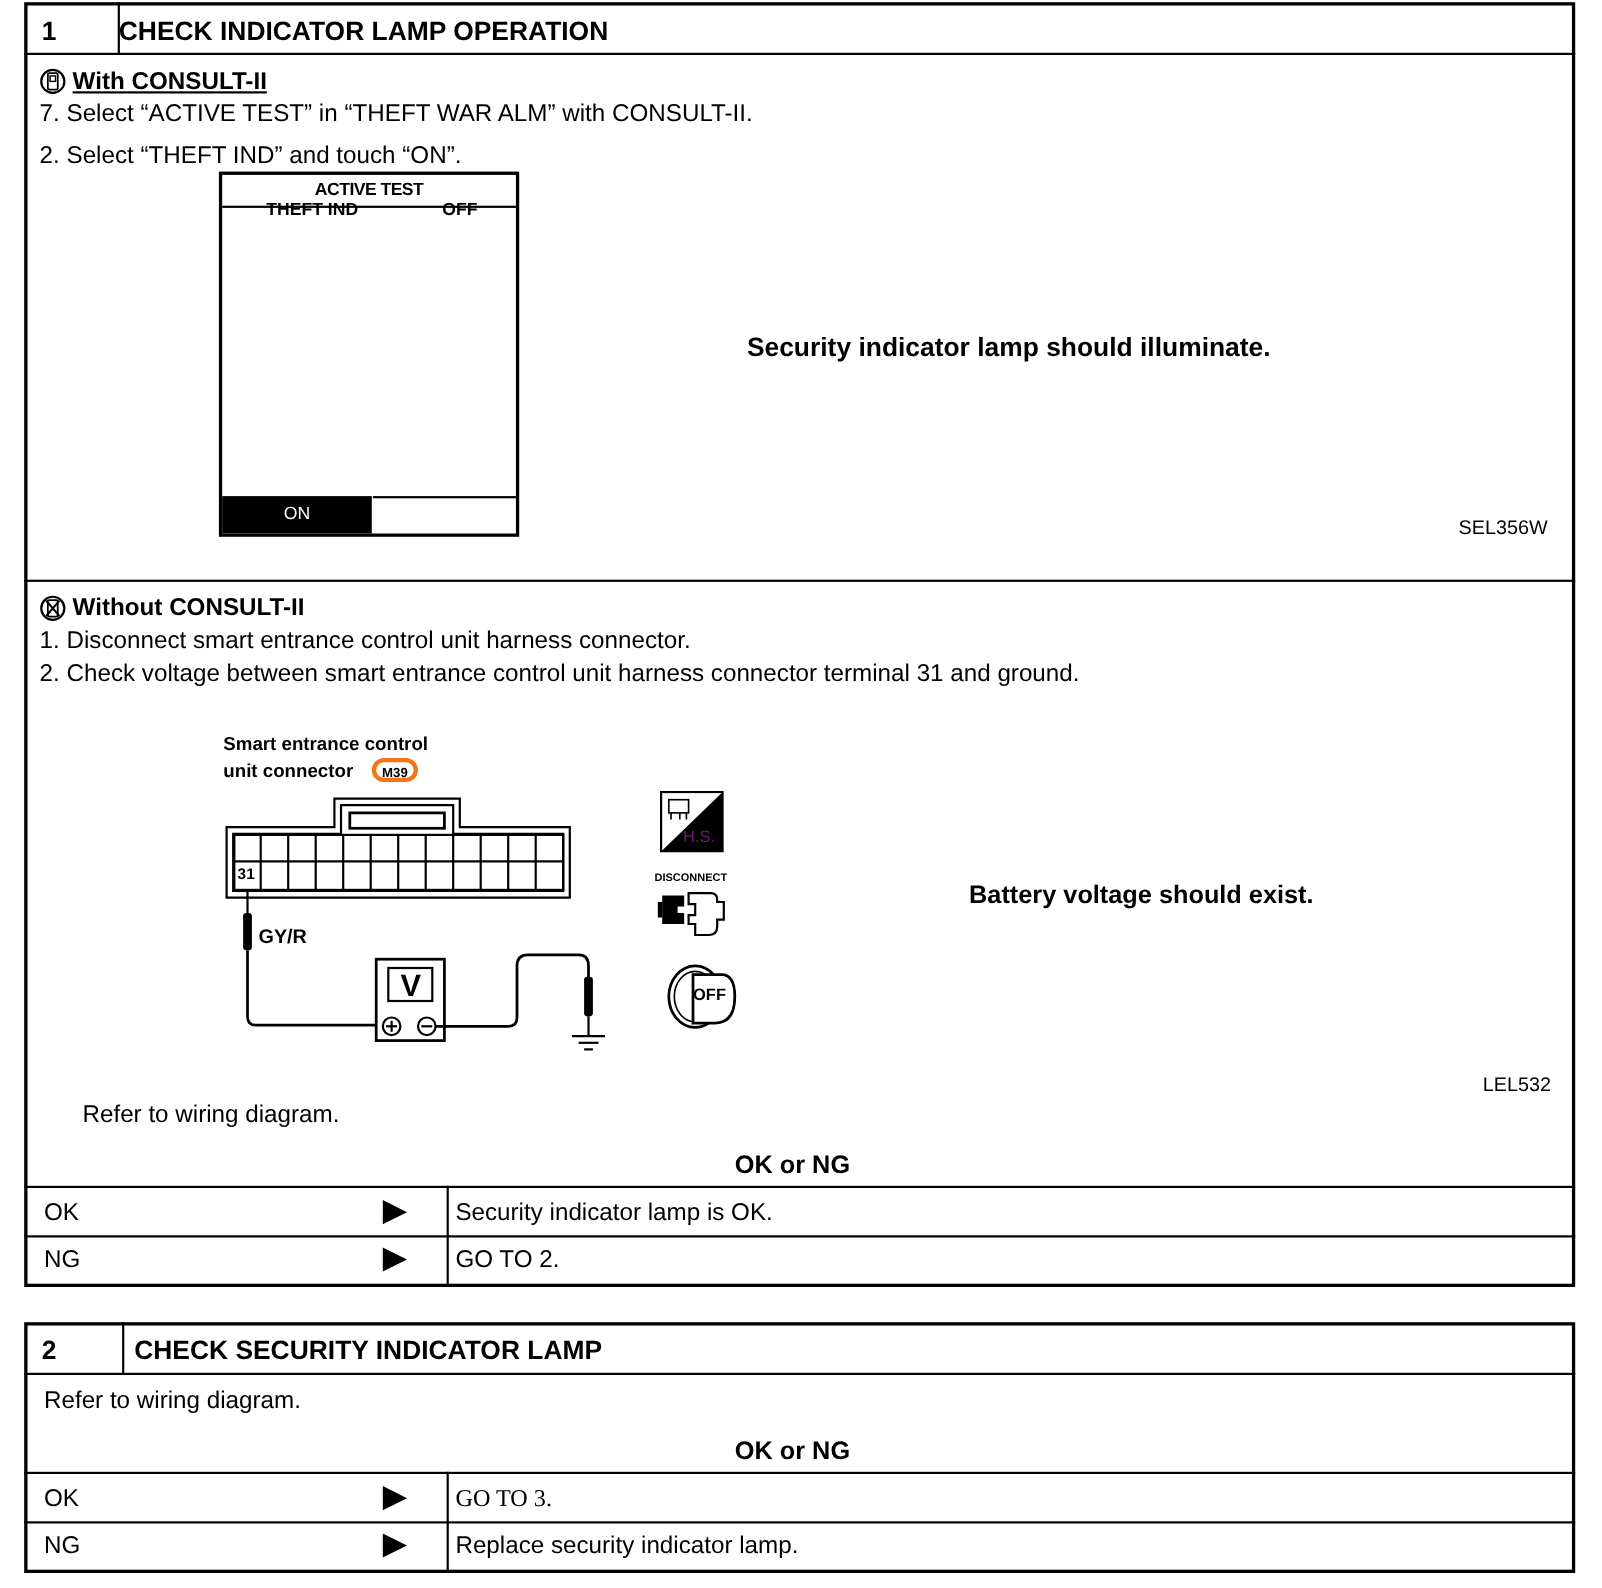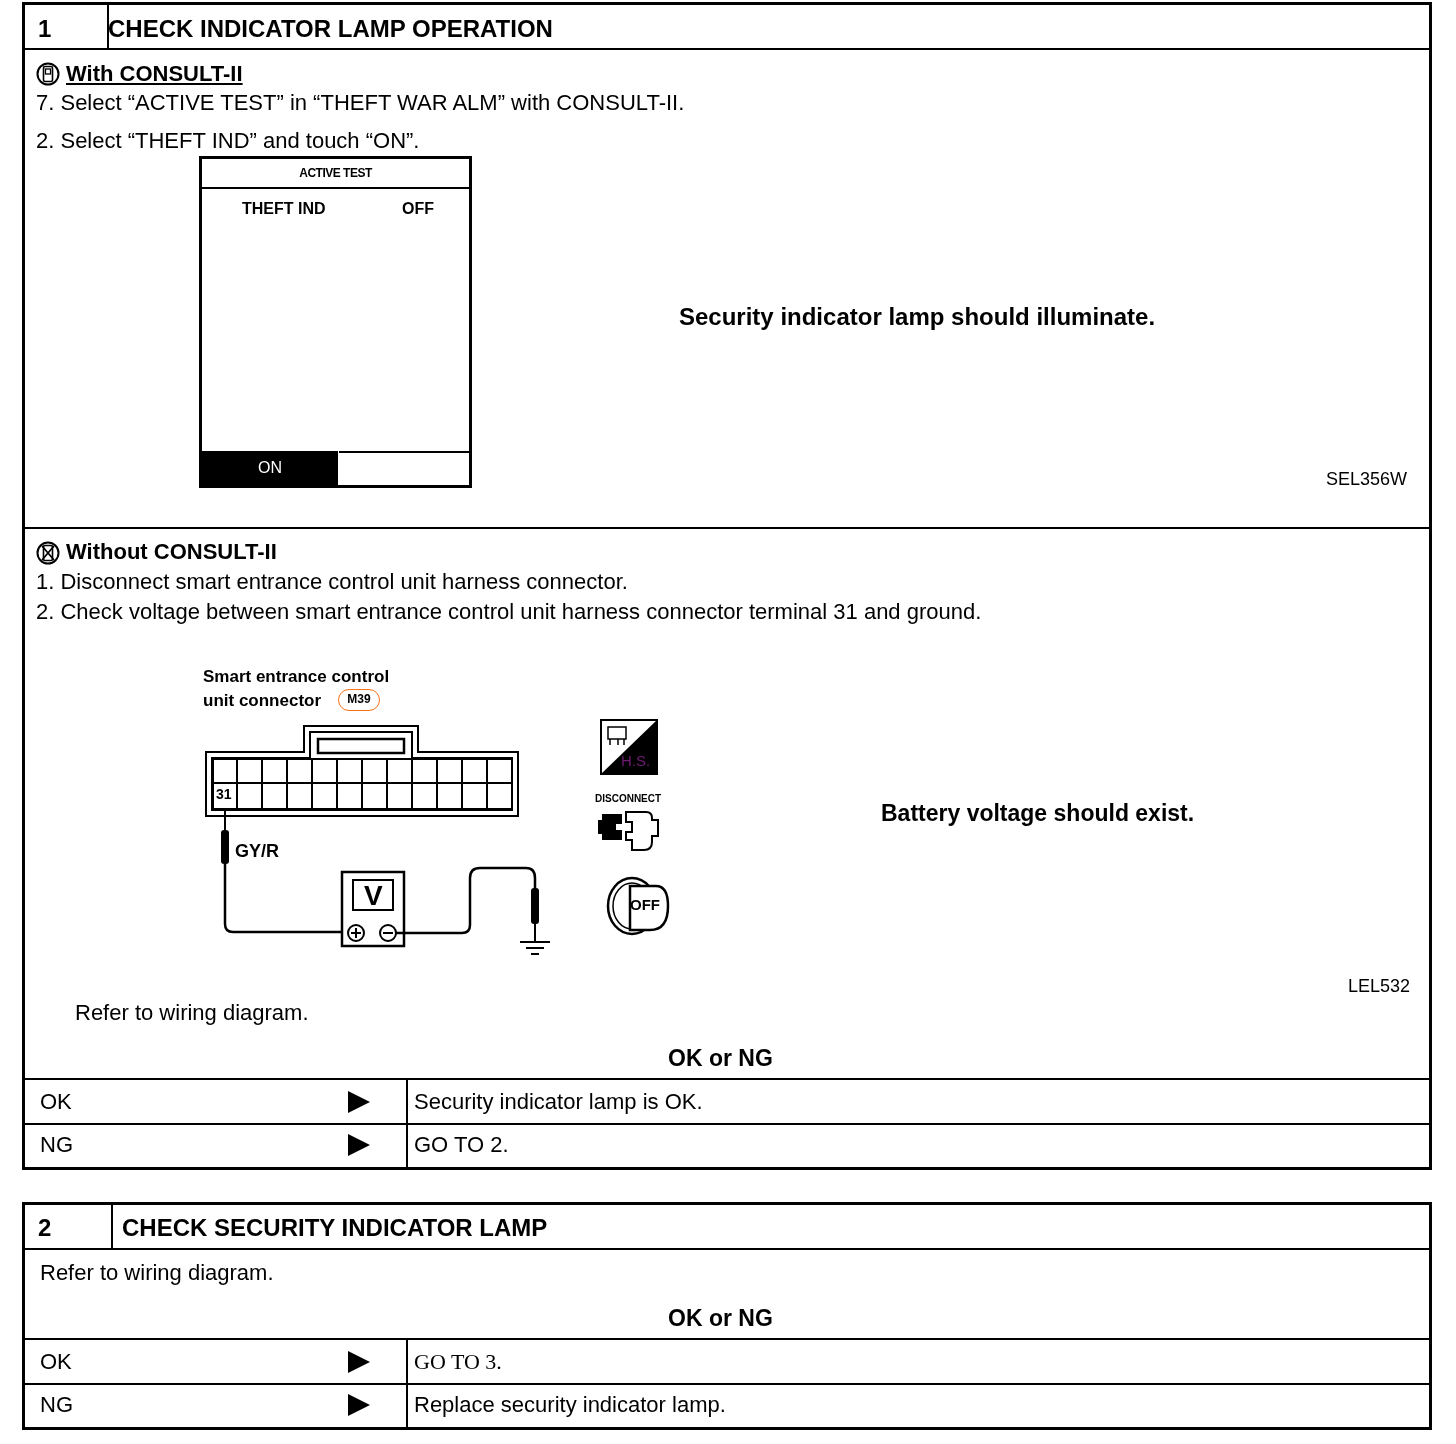--- a/index.html
+++ b/index.html
@@ -7,22 +7,22 @@
   .abs { position: absolute; }
   .box { position: absolute; border: 3px solid #000; box-sizing: border-box; background: #fff; }
   .hline { position: absolute; height: 2px; background: #000; }
   .vline { position: absolute; width: 2px; background: #000; }
   .txt { position: absolute; white-space: nowrap; font-size: 22px; line-height: 26px; }
   .bold { font-weight: bold; }
   .hdr { font-size: 24px; font-weight: bold; }
   .arrow { position: absolute; width: 0; height: 0; border-top: 11px solid transparent; border-bottom: 11px solid transparent; border-left: 22px solid #000; }
   .ref { font-size: 18px; font-weight: bold; }
   .screen { position: absolute; border: 3px solid #000; box-sizing: border-box; background: #fff; }
-  .screen .title { position: absolute; left: 0; right: 0; top: 0; height: 28px; border-bottom: 2px solid #000; text-align: center; font-weight: bold; font-size: 12px; line-height: 28px; letter-spacing: -0.5px; }
-  .screen .item { position: absolute; top: 41px; font-weight: bold; font-size: 16px; }
+  .screen .title { position: absolute; left: 0; right: 0; top: 0; height: 28px; border-bottom: 2px solid #000; text-align: center; font-weight: bold; font-size: 16px; line-height: 28px; letter-spacing: -0.5px; }
+  .screen .item { position: absolute; top: 23px; font-weight: bold; font-size: 16px; }
   .screen .onbtn { position: absolute; left: 0; bottom: 0; width: 136px; height: 34px; background: #000; color: #fff; text-align: center; line-height: 34px; font-size: 16px; }
   .screen .blank { position: absolute; right: 0; bottom: 0; width: 130px; height: 34px; border-top: 2px solid #000; box-sizing: border-box; }
 </style>
 </head>
 <body>
 
 <div class="box" style="left:22px; top:2px; width:1410px; height:1168px;"></div>
 
 <div class="hline" style="left:22px; top:48px; width:1410px;"></div>
 <div class="vline" style="left:107px; top:2px; height:47px;"></div>
@@ -60,21 +60,21 @@
       <line x1="6" y1="5" x2="18" y2="19" stroke="#000" stroke-width="1.8"></line>
       <line x1="18" y1="5" x2="6" y2="19" stroke="#000" stroke-width="1.8"></line>
     </svg>
 </span>
 <div class="txt bold" style="left:66px; top:539px;">Without CONSULT-II</div>
 <div class="txt" style="left:36px; top:569px;">1.  Disconnect smart entrance control unit harness connector.</div>
 <div class="txt" style="left:36px; top:599px;">2.  Check voltage between smart entrance control unit harness connector terminal 31 and ground.</div>
 
 <div class="txt bold" style="left:203px; top:664px; font-size:17px;">Smart entrance control</div>
 <div class="txt bold" style="left:203px; top:688px; font-size:17px;">unit connector</div>
-<div class="abs" style="left:338px; top:689px; width:42px; height:22px; border:1px solid #f97316; border-radius:12px; box-sizing:border-box; text-align:center; font-size:12px; font-weight:bold; line-height:18px;">
+<div class="abs" style="left:338px; top:689px; width:42px; height:22px; border:4px solid #f97316; border-radius:12px; box-sizing:border-box; text-align:center; font-size:12px; font-weight:bold; line-height:18px;">
   <span>M39</span>
 </div>
 
 <svg class="abs" style="left:200px; top:720px;" width="350" height="250" viewBox="0 0 350 250">
 
   <path d="M6 32 H104 V6 H218 V32 H318 V96 H6 Z" fill="none" stroke="#000" stroke-width="2"></path>
   <path d="M12 38 H110 V12 H212 V38 H312 V90 H12 Z" fill="none" stroke="#000" stroke-width="2"></path>
   <rect x="118" y="19" width="86" height="14" fill="none" stroke="#000" stroke-width="2.5"></rect>
 
   <rect x="13" y="39" width="299" height="50" fill="none" stroke="#000" stroke-width="2"></rect>

